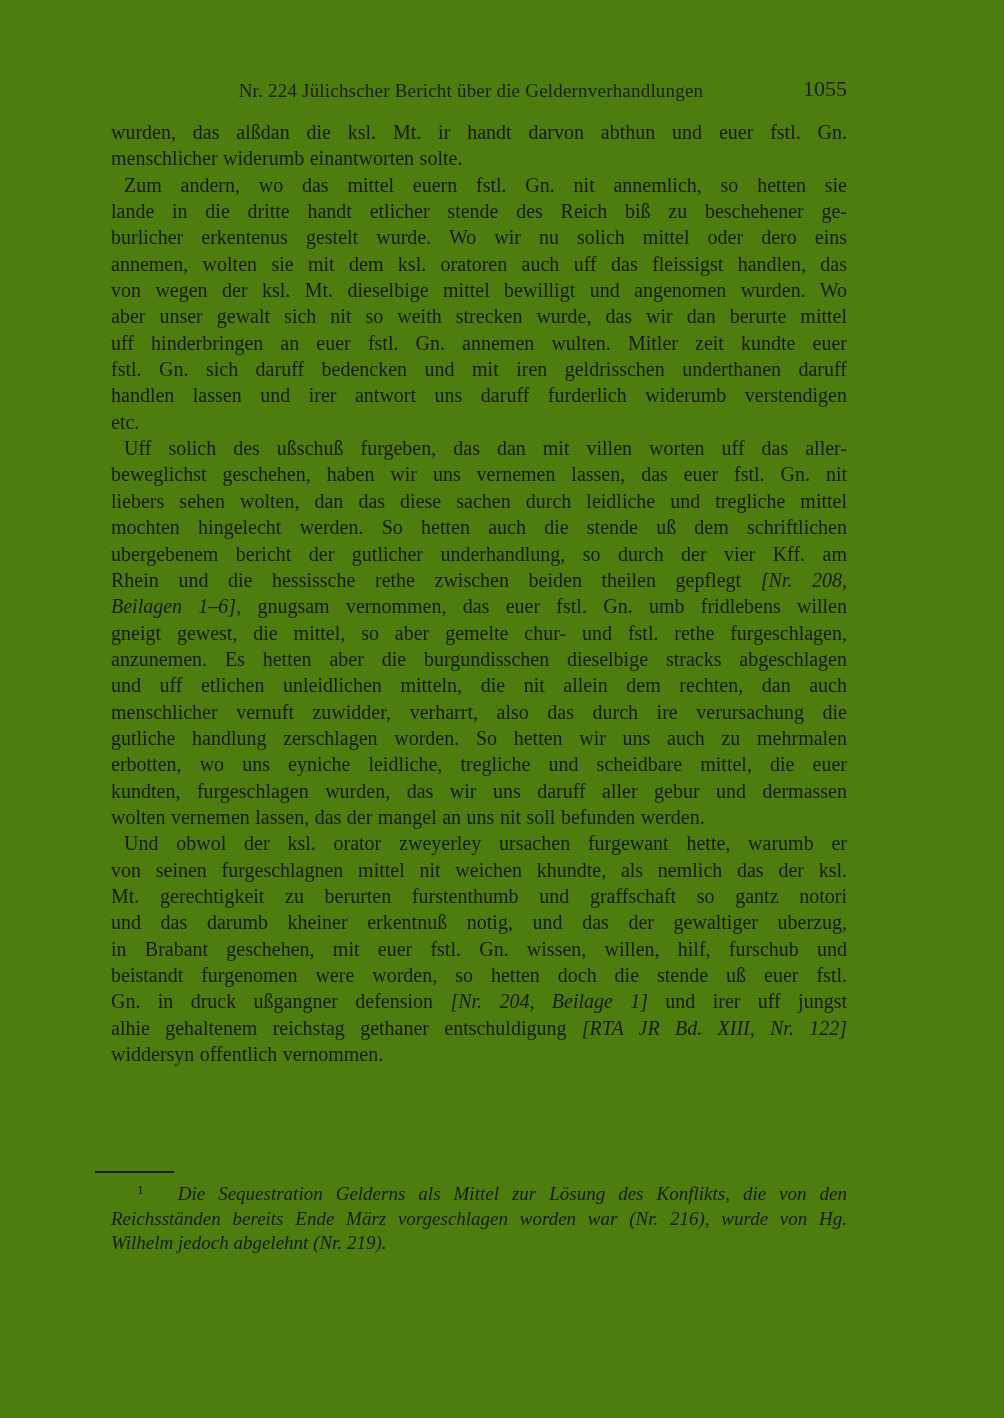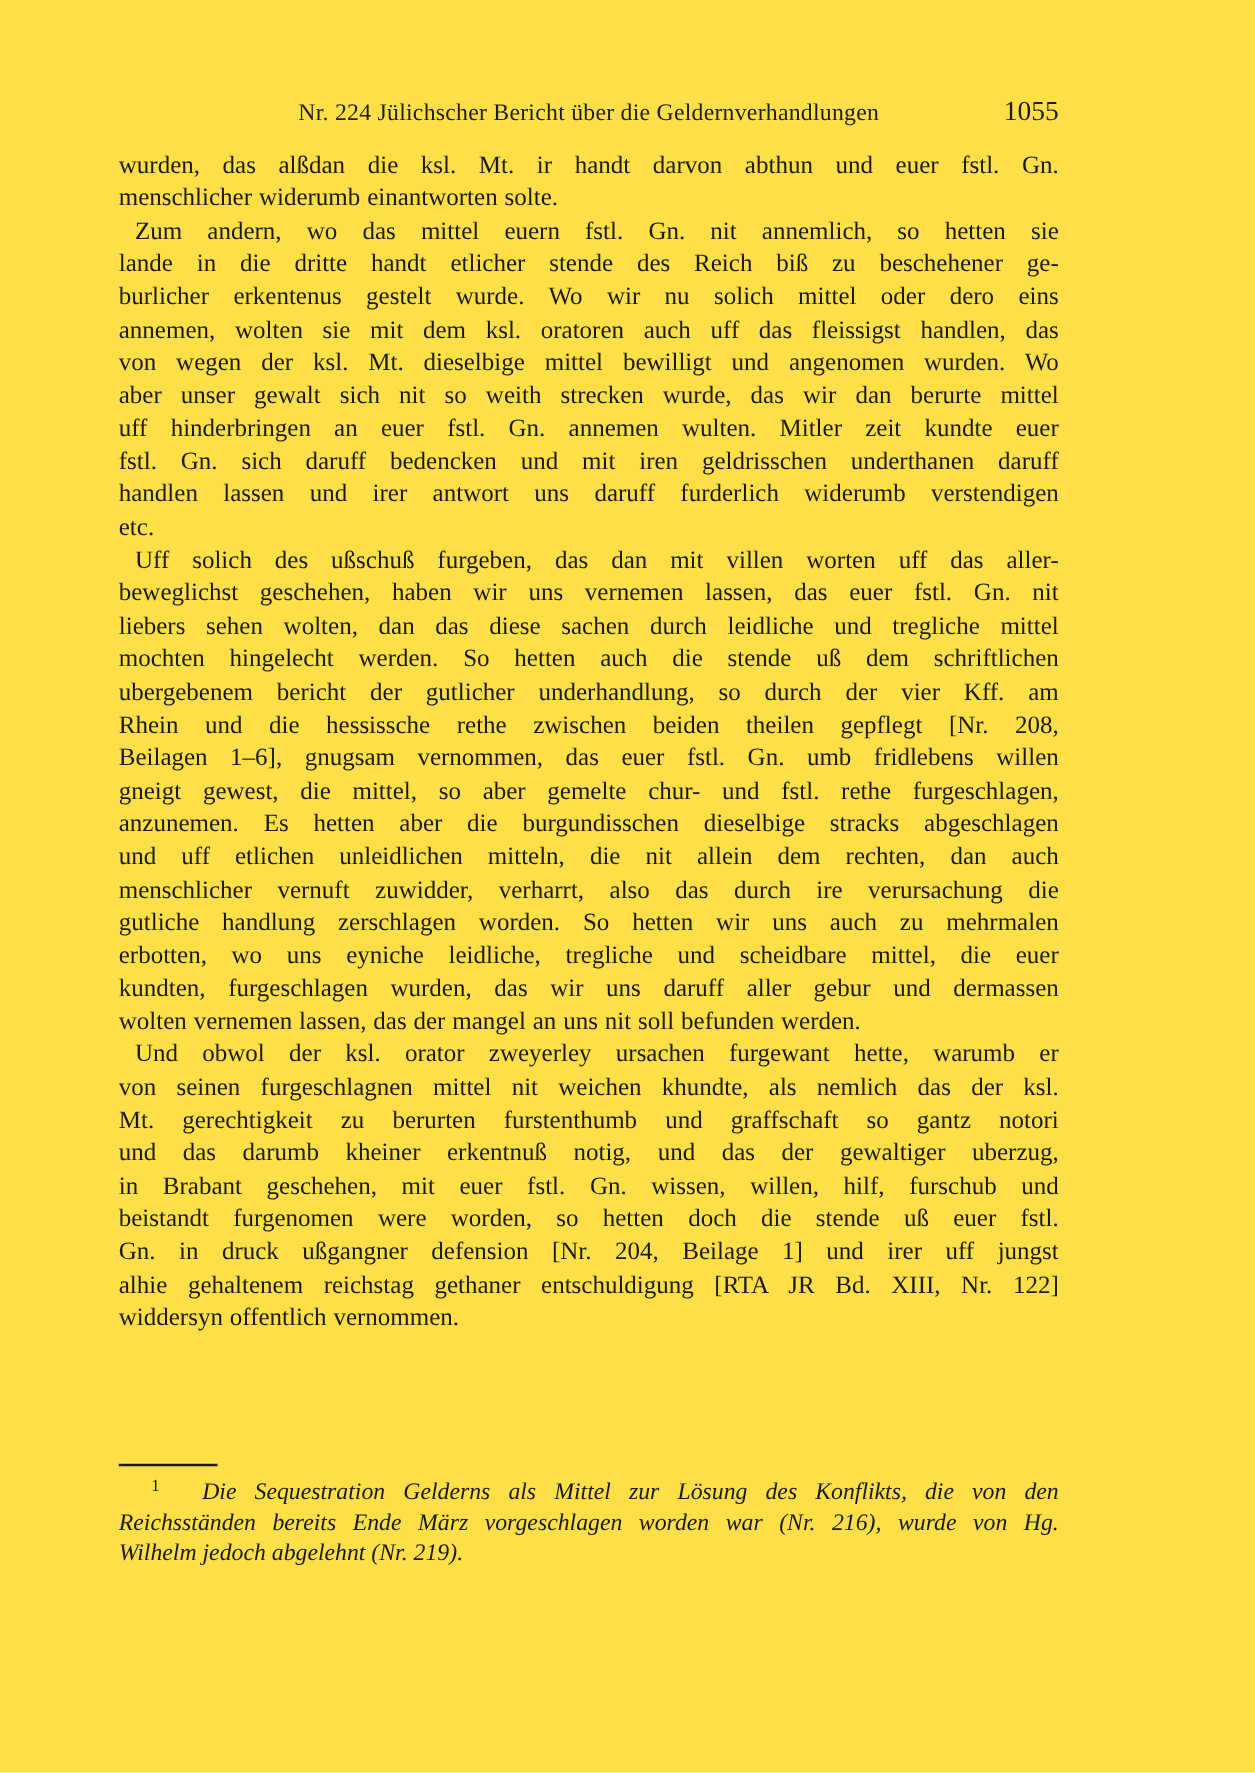--- a/index.html
+++ b/index.html
@@ -1,20 +1,20 @@
 <!DOCTYPE html>
 <html><head>
 <meta charset="utf-8">
 <style>
   html, body { margin: 0; padding: 0; background: #ffffff; }
   .page {
     position: relative;
     width: 1004px;
     height: 1418px;
-    background: #fde047;
+    background: #4d7c0f;
     color: #1a1a1a;
     font-family: "Liberation Serif", "DejaVu Serif", serif;
     overflow: hidden;
   }
   .header-row {
     position: absolute;
     left: 95px;
     top: 80px;
     width: 752px;
     height: 28px;
@@ -34,24 +34,24 @@
   }
   .body-block {
     position: absolute;
     left: 95px;
     top: 119px;
     width: 752px;
     font-size: 20px;
     line-height: 26.35px;
     word-spacing: 0.5px;
   }
-  .line { min-height: 26.35px; }
+  .line { min-height: 26.35px; margin-left: 16px; }
   .line.j { text-align: justify; text-align-last: justify; }
   .line.ind { padding-left: 13px; }
-  .it { }
+  .it { font-style: italic; }
   sup.fn-ref {
     font-size: 13px;
     line-height: 0;
     vertical-align: 6px;
   }
   .footnote-block {
     position: absolute;
     left: 95px;
     top: 1171px;
     width: 752px;

